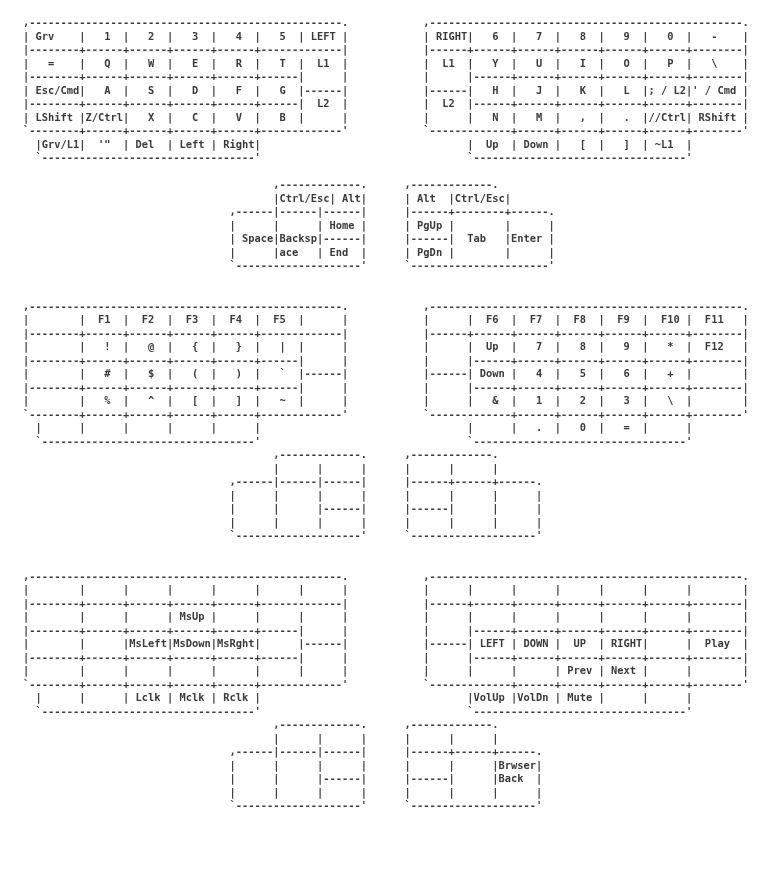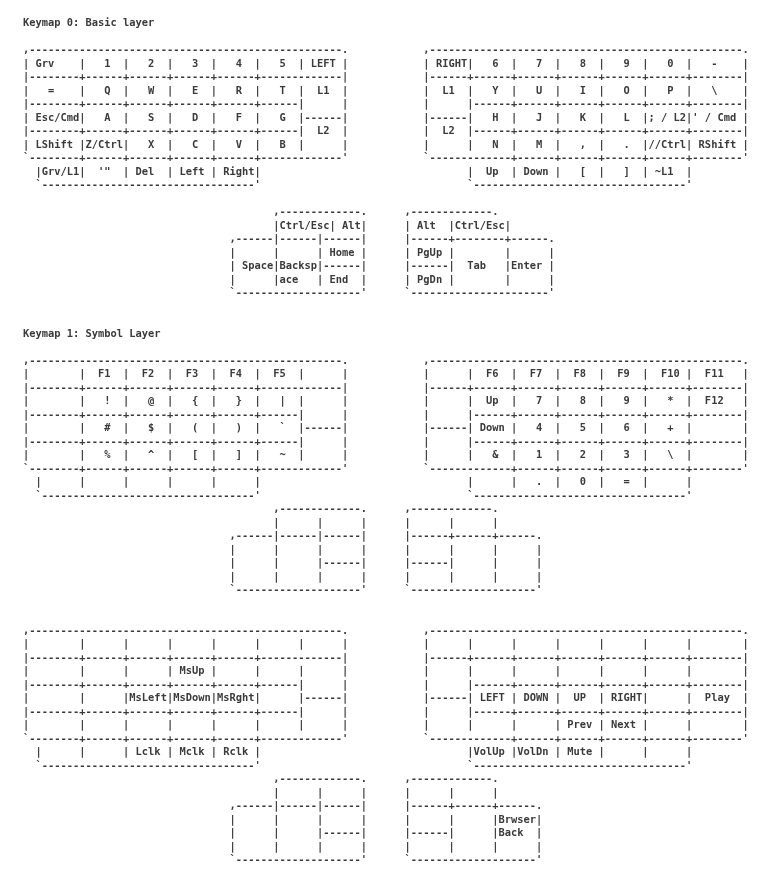--- a/index.html
+++ b/index.html
@@ -33,21 +33,20 @@
     white-space: pre;
     margin: 0 0 27px 0;
   }
 </style>
 </head>
 <body style="background: rgb(255, 255, 255);">
 
 <div class="doc" style="color: rgb(58, 58, 58);">
 
   <section class="keymap-section">
-    <div class="keymap-title">Keymap 0: Basic layer</div>
     <pre class="keymap-art">,--------------------------------------------------.            ,--------------------------------------------------.
 | Grv    |   1  |   2  |   3  |   4  |   5  | LEFT |            | RIGHT|   6  |   7  |   8  |   9  |   0  |   -    |
 |--------+------+------+------+------+-------------|            |------+------+------+------+------+------+--------|
 |   =    |   Q  |   W  |   E  |   R  |   T  |  L1  |            |  L1  |   Y  |   U  |   I  |   O  |   P  |   \    |
 |--------+------+------+------+------+------|      |            |      |------+------+------+------+------+--------|
 | Esc/Cmd|   A  |   S  |   D  |   F  |   G  |------|            |------|   H  |   J  |   K  |   L  |; / L2|' / Cmd |
 |--------+------+------+------+------+------|  L2  |            |  L2  |------+------+------+------+------+--------|
 | LShift |Z/Ctrl|   X  |   C  |   V  |   B  |      |            |      |   N  |   M  |   ,  |   .  |//Ctrl| RShift |
 `--------+------+------+------+------+-------------'            `-------------+------+------+------+------+--------'
   |Grv/L1|  '"  | Del  | Left | Right|                                 |  Up  | Down |   [  |   ]  | ~L1  |
@@ -56,21 +55,20 @@
                                         ,-------------.      ,-------------.
                                         |Ctrl/Esc| Alt|      | Alt  |Ctrl/Esc|
                                  ,------|------|------|      |------+--------+------.
                                  |      |      | Home |      | PgUp |        |      |
                                  | Space|Backsp|------|      |------|  Tab   |Enter |
                                  |      |ace   | End  |      | PgDn |        |      |
                                  `--------------------'      `----------------------'</pre>
   </section>
 
   <section class="keymap-section">
-    <div class="keymap-title">Keymap 1: Symbol Layer</div>
     <pre class="keymap-art">,--------------------------------------------------.            ,--------------------------------------------------.
 |        |  F1  |  F2  |  F3  |  F4  |  F5  |      |            |      |  F6  |  F7  |  F8  |  F9  |  F10 |  F11   |
 |--------+------+------+------+------+-------------|            |------+------+------+------+------+------+--------|
 |        |   !  |   @  |   {  |   }  |   |  |      |            |      |  Up  |   7  |   8  |   9  |   *  |  F12   |
 |--------+------+------+------+------+------|      |            |      |------+------+------+------+------+--------|
 |        |   #  |   $  |   (  |   )  |   `  |------|            |------| Down |   4  |   5  |   6  |   +  |        |
 |--------+------+------+------+------+------|      |            |      |------+------+------+------+------+--------|
 |        |   %  |   ^  |   [  |   ]  |   ~  |      |            |      |   &amp;  |   1  |   2  |   3  |   \  |        |
 `--------+------+------+------+------+-------------'            `-------------+------+------+------+------+--------'
   |      |      |      |      |      |                                 |      |   .  |   0  |   =  |      |

